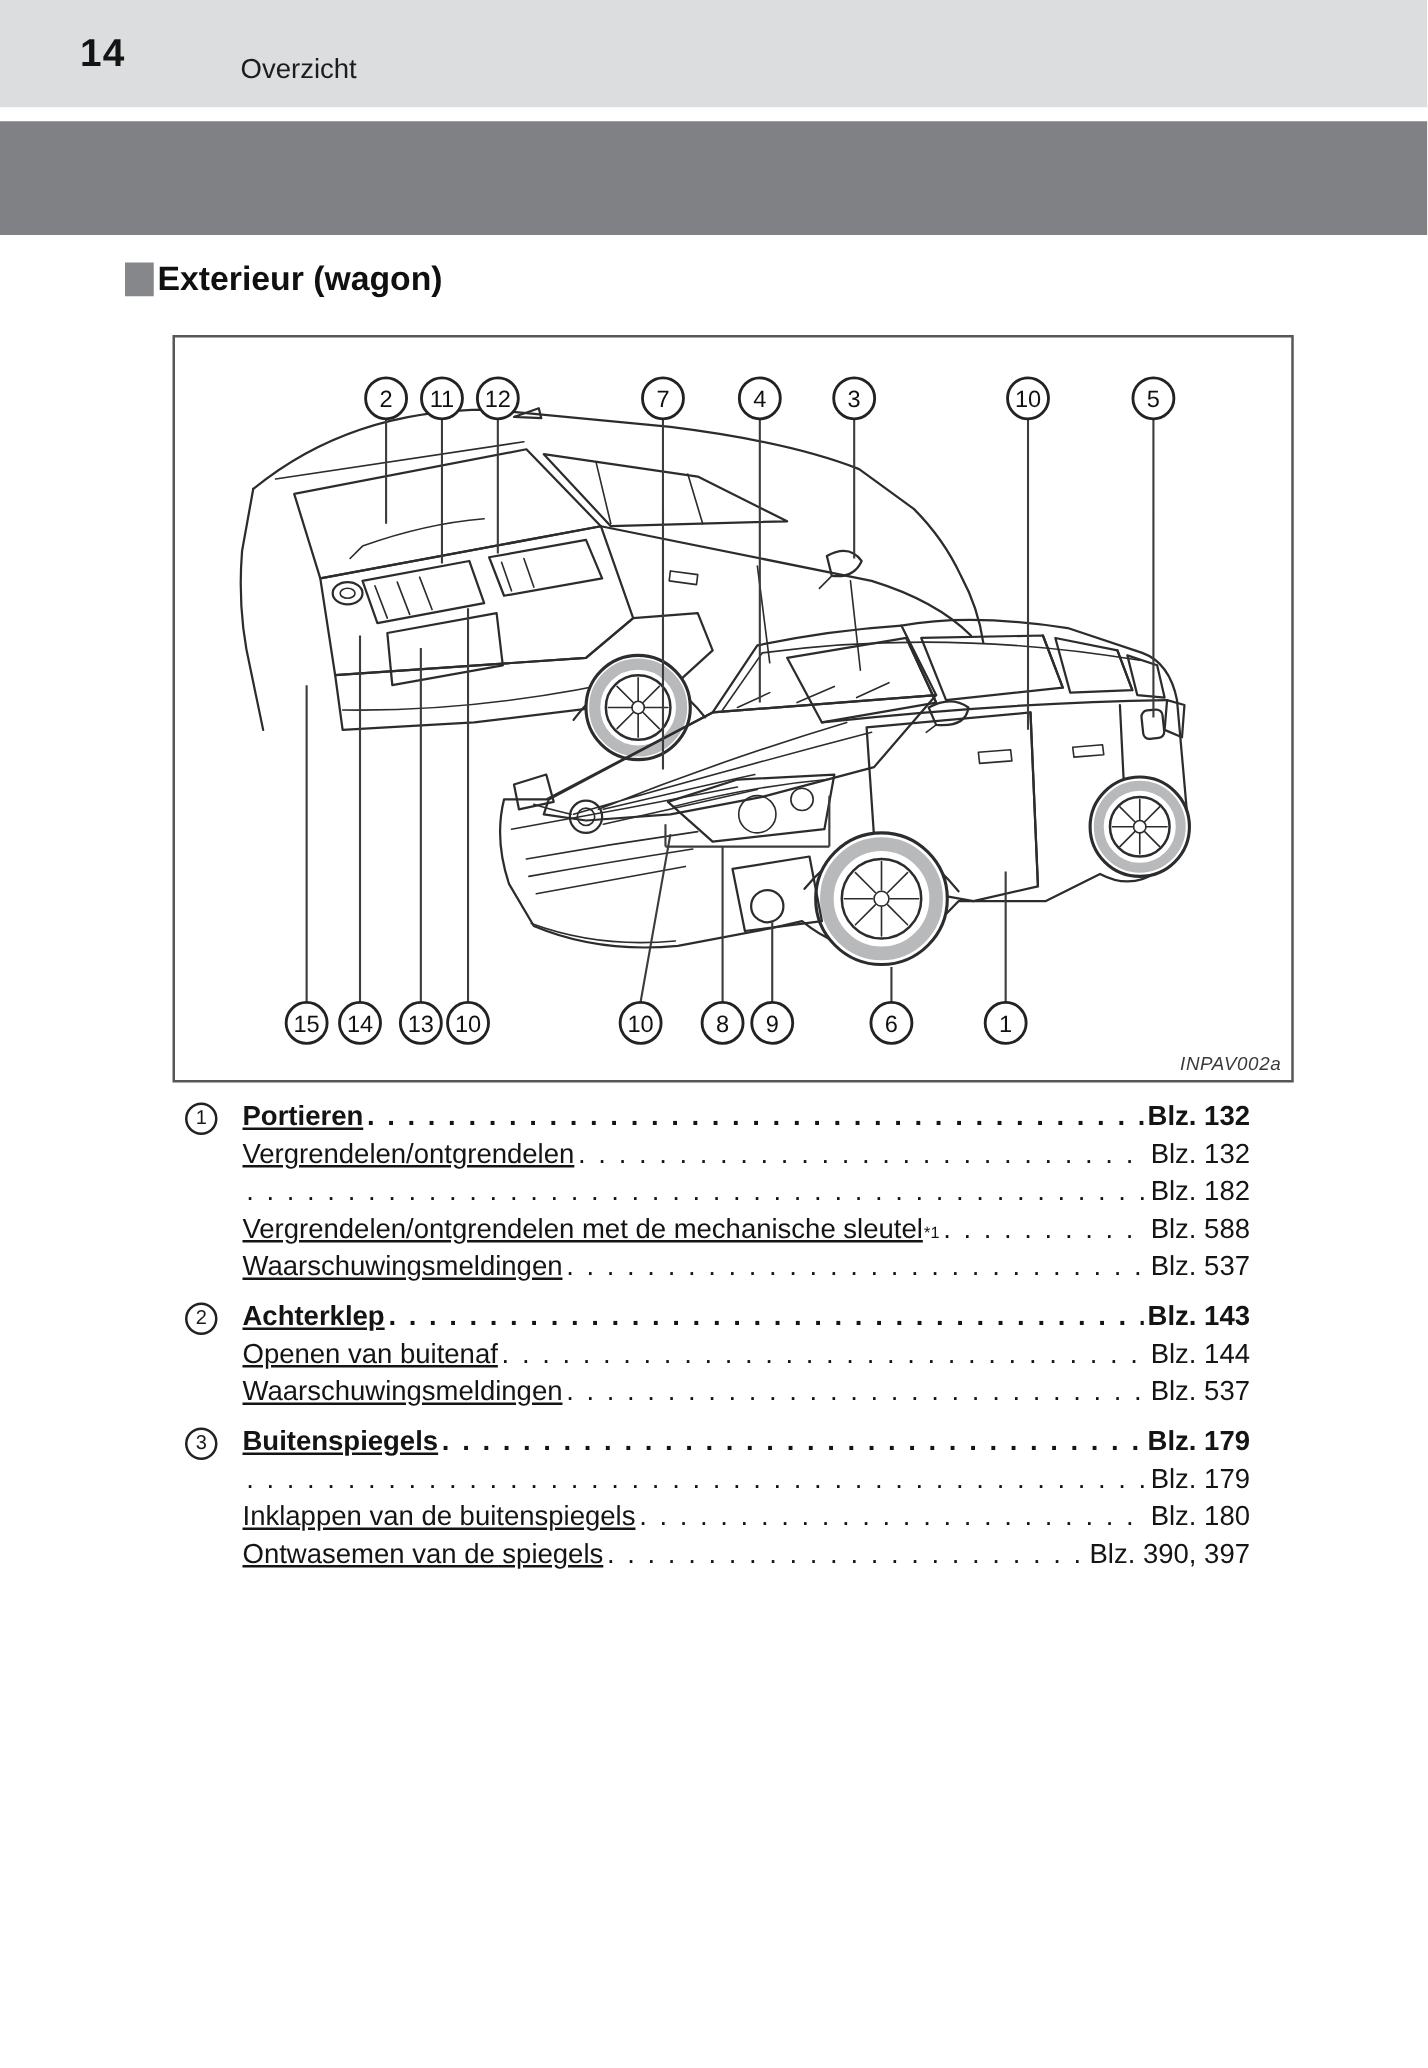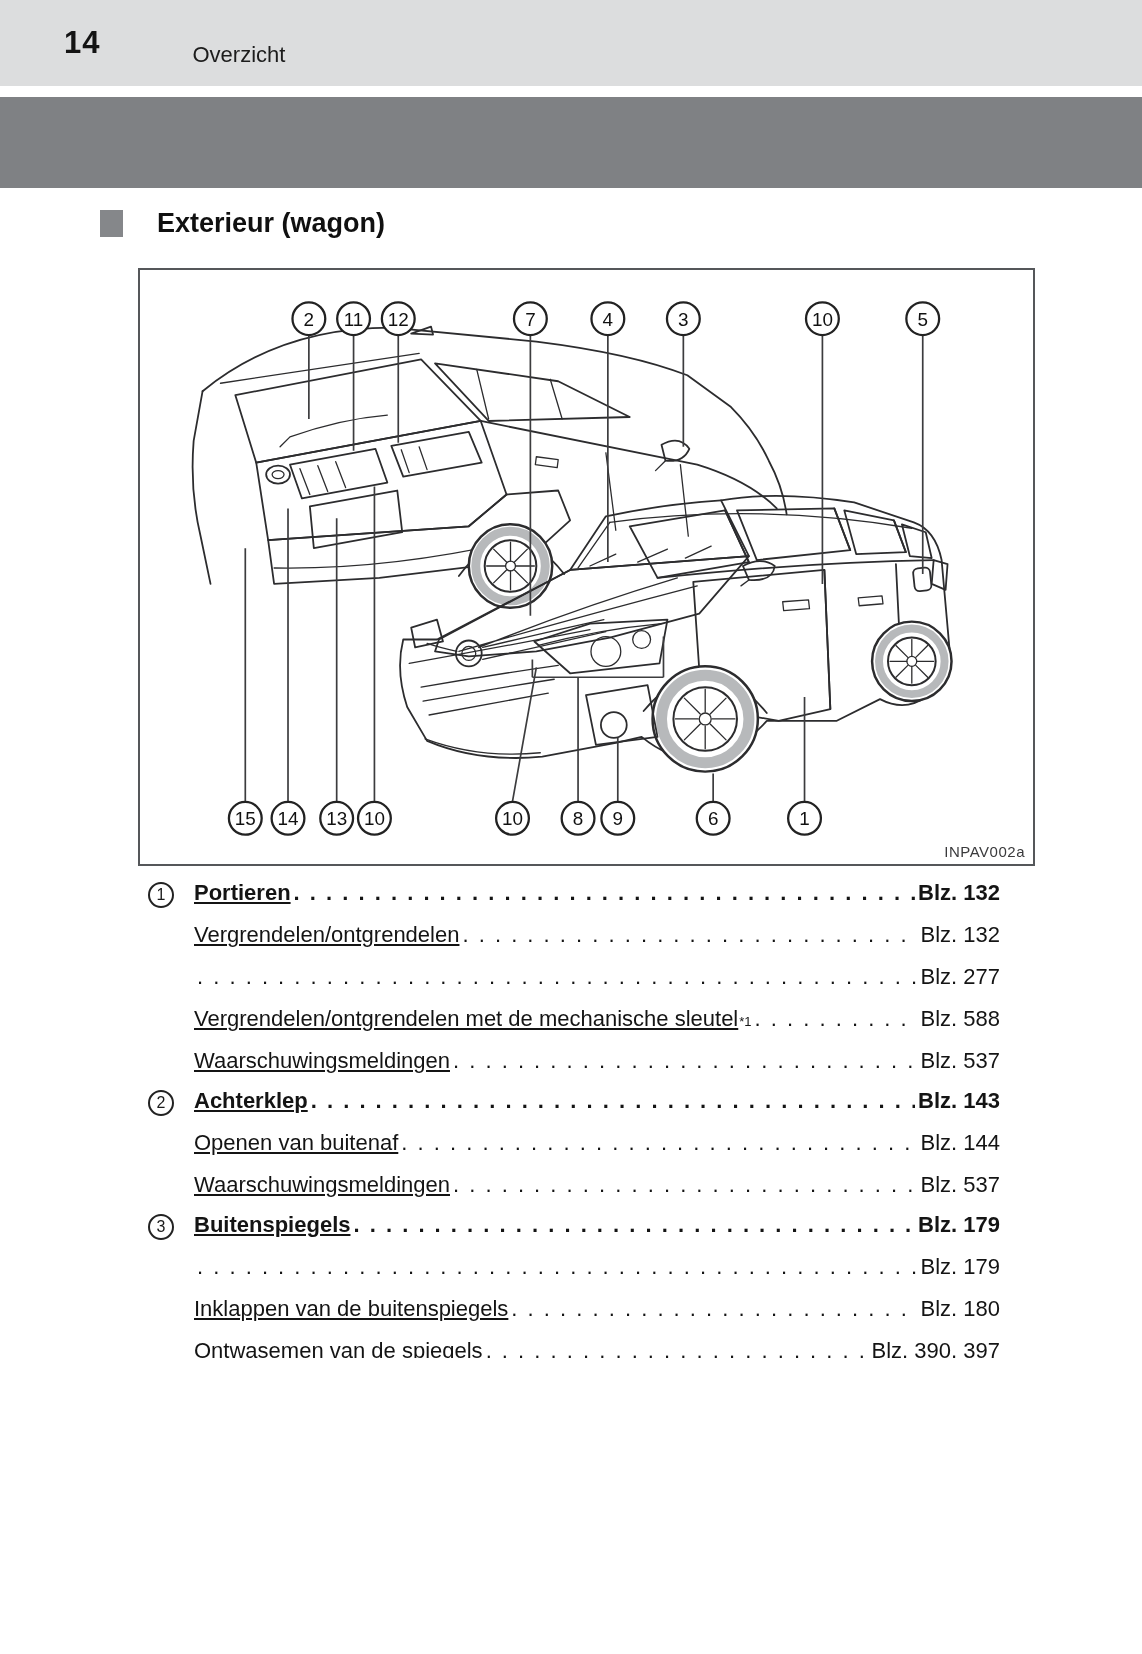--- a/index.html
+++ b/index.html
@@ -13,37 +13,37 @@
   
   .pagebar {
     height:86px; background:#dcddde;
     display:flex; align-items:center;
   }
   .pagebar .pnum { font-size:31px; font-weight:bold; margin-left:64px; letter-spacing:1px; }
   .pagebar .chapter { font-size:22px; margin-left:92px; color:#1c1c1c;margin-top:23px; }
   .gapstrip { height:11px; background:#ffffff; }
   .band { height:91px; background:#7f8184; }
   
-  .section-title { display:flex; align-items:center; margin:16px 0 0 100px; height:38px;gap:31px; }
+  .section-title { display:flex; align-items:center; margin:16px 0 0 100px; height:38px; }
   .section-title .sq { width:23px; height:27px; background:#85878a; flex:0 0 auto; }
   .section-title h1 { font-size:27px; font-weight:bold; margin-left:3px; letter-spacing:0; color:#101010; }
   
   .figure-box {
     position:relative; width:897px; height:598px;
     margin:26px 0 0 138px;
     border:2px solid #55575a; background:#ffffff;
   }
   .figure-box svg { position:absolute; left:0; top:0; width:100%; height:100%; }
   .figcode {
     position:absolute; right:8px; bottom:4px;
-    font-size:15px; color:#3a3a3c; letter-spacing:0.5px;
+    font-size:15px; color:#3a3a3c; letter-spacing:0.5px;font-style:italic;
   }
   
   .toc { position:relative; margin:14px 4px 0 140px; width:860px; }
-  .toc-row { display:flex; align-items:baseline; height:30px; font-size:22px; overflow:hidden;margin-top:12px; }
+  .toc-row { display:flex; align-items:baseline; height:30px; font-size:22px; overflow:hidden; }
   .toc-row.head { font-weight:bold; margin-top:10px; }
   .toc-row.head:first-child { margin-top:0; }
   .gutter { flex:0 0 54px; align-self:center; }
   .num-circle {
     width:26px; height:26px; border:2px solid #222; border-radius:50%;
     display:flex; align-items:center; justify-content:center;
     font-size:16px; font-weight:normal; color:#1a1a1a; margin-left:8px;
   }
   .lbl { white-space:nowrap;text-decoration:underline; }
   sup.ref { font-size:13px; font-weight:normal; margin-left:1px; }
@@ -300,21 +300,21 @@
     </div>
     <div class="toc-row">
       <span class="gutter"></span>
       <span class="lbl">Vergrendelen/ontgrendelen</span>
       <span class="dots"></span>
       <span class="pg">Blz. 132</span>
     </div>
     <div class="toc-row">
       <span class="gutter"></span>
       <span class="dots"></span>
-      <span class="pg">Blz. 277</span>
+      <span class="pg">Blz. 182</span>
     </div>
     <div class="toc-row">
       <span class="gutter"></span>
       <span class="lbl">Vergrendelen/ontgrendelen met de mechanische sleutel</span>
         <sup class="ref">*1</sup>
       <span class="dots"></span>
       <span class="pg">Blz. 588</span>
     </div>
     <div class="toc-row">
       <span class="gutter"></span>

